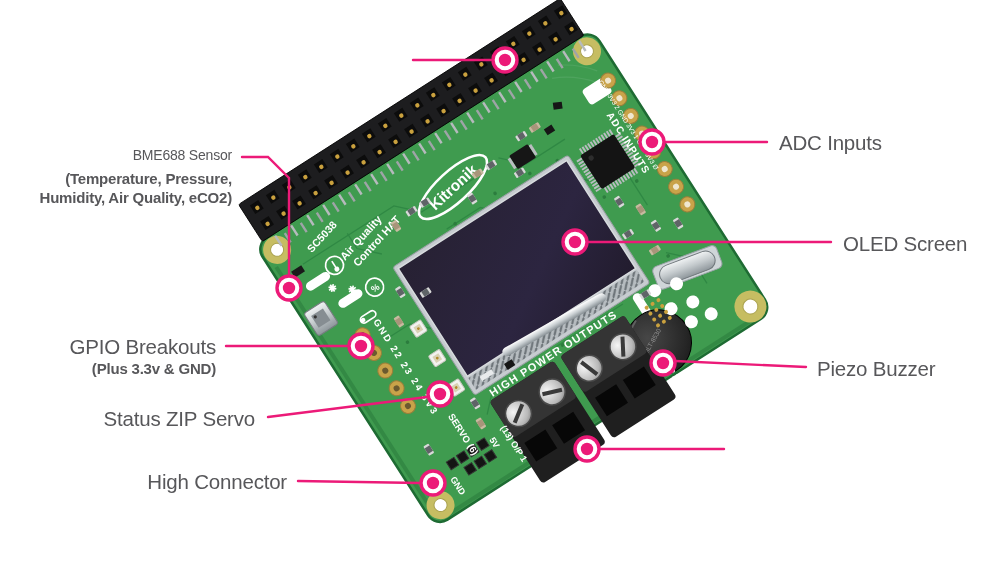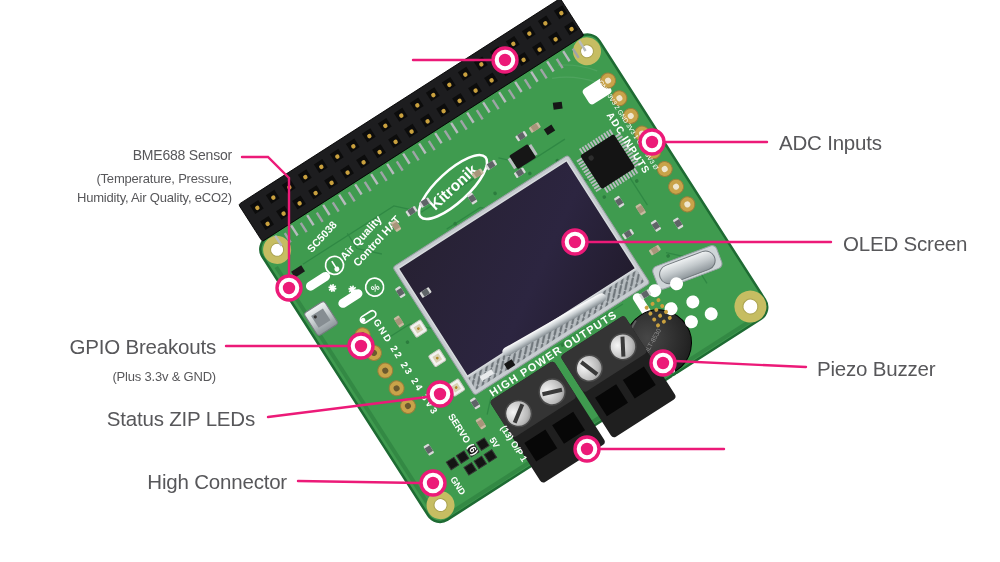--- a/index.html
+++ b/index.html
@@ -2,27 +2,27 @@
 <html><head>
 <meta charset="utf-8">
 <style>
   html,body{margin:0;padding:0;background:#fff;}
   #stage{position:relative;width:1000px;height:562px;background:#ffffff;overflow:hidden;
          font-family:"Liberation Sans","DejaVu Sans",sans-serif;}
   #scene{position:absolute;left:0;top:0;}
   .co{position:absolute;color:#57575a;font-size:20.5px;line-height:25px;letter-spacing:-0.2px;pointer-events:none;}
   .co .main{display:block;}
   .co .main2{display:block;}
-  .co .sub{display:block;font-size:13px;line-height:19px;}
+  .co .sub{display:block;font-size:15px;line-height:19px;font-weight:bold;}
   .co.r{text-align:right;}
   #co-bme .main{font-size:14px;line-height:24px;margin-bottom:2px;}
   #co-gpio{right:595px;top:46px;}
   #co-bme{right:768px;top:143px;}
   #co-breakouts{right:784px;top:334px;}
-  #co-breakouts .sub{margin-top:8px;}
+  #co-breakouts .sub{margin-top:0;}
   #co-zip{right:745px;top:406px;}
   #co-servo{right:713px;top:469px;}
   #co-adc{left:779px;top:130px;}
   #co-oled{left:843px;top:231px;}
   #co-piezo{left:817px;top:356px;}
   #co-hp{left:734px;top:438px;}
   svg text{font-family:"Liberation Sans","DejaVu Sans",sans-serif;}
 </style>
 </head>
 <body>
@@ -649,21 +649,21 @@
 <div class="co r" id="co-bme">
   <span class="main">BME688 Sensor</span>
   <span class="sub">(Temperature, Pressure,</span>
   <span class="sub">Humidity, Air Quality, eCO2)</span>
 </div>
 <div class="co r" id="co-breakouts">
   <span class="main">GPIO Breakouts</span>
   <span class="sub">(Plus 3.3v &amp; GND)</span>
 </div>
 <div class="co r" id="co-zip">
-  <span class="main">Status ZIP LEDs</span>
+  <span class="main">Status ZIP Servo</span>
 </div>
 <div class="co r" id="co-servo">
   <span class="main">High Connector</span>
 </div>
 <div class="co" id="co-adc">
   <span class="main">ADC Inputs</span>
 </div>
 <div class="co" id="co-piezo">
   <span class="main">Piezo Buzzer</span>
 </div>

